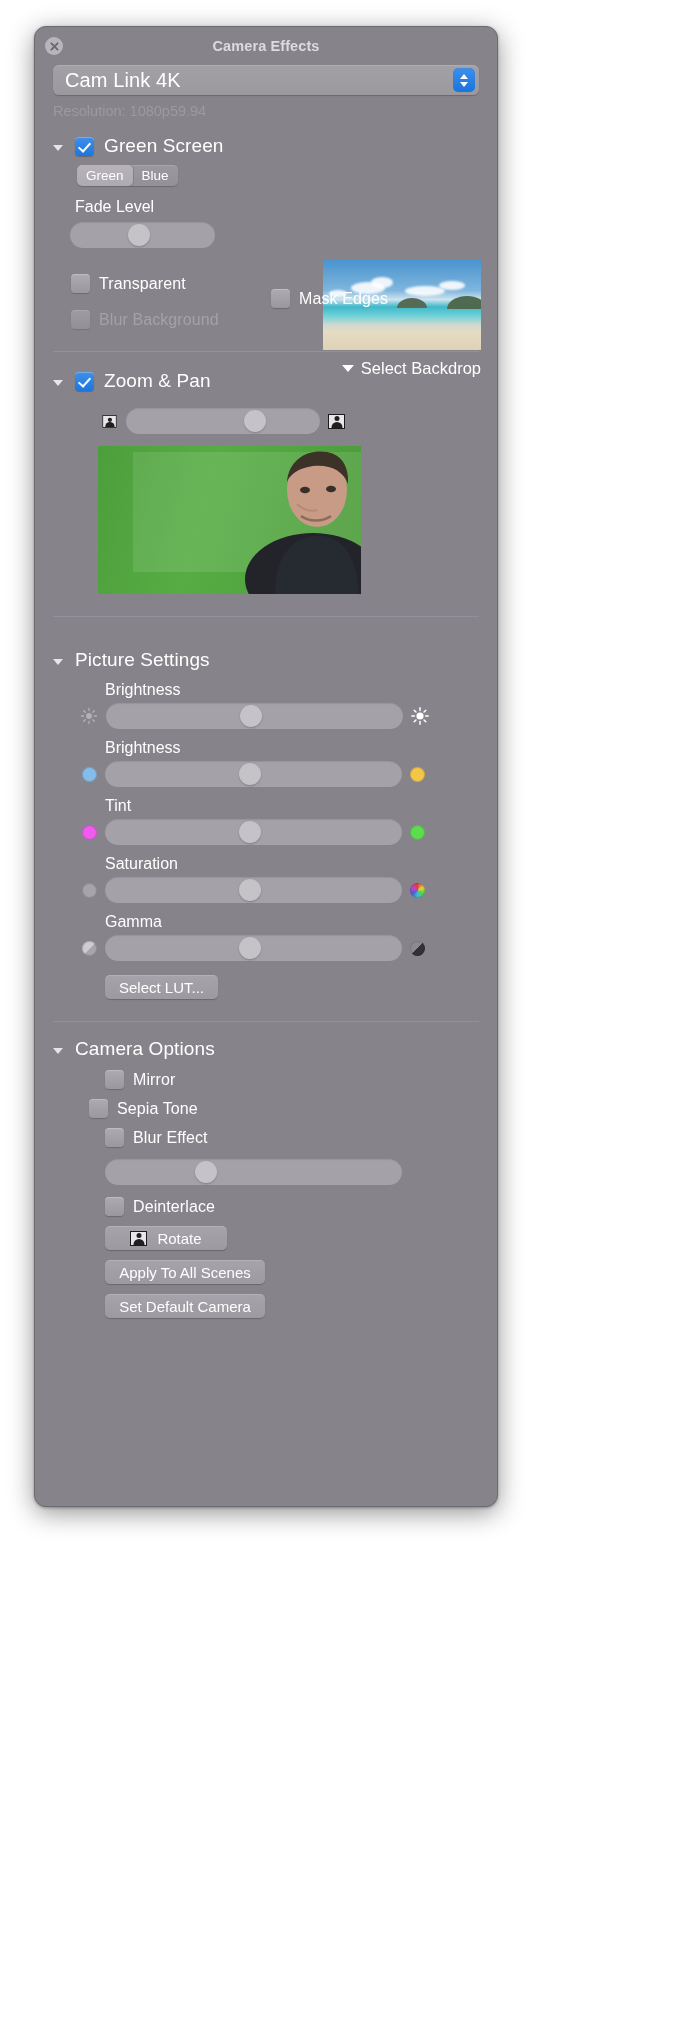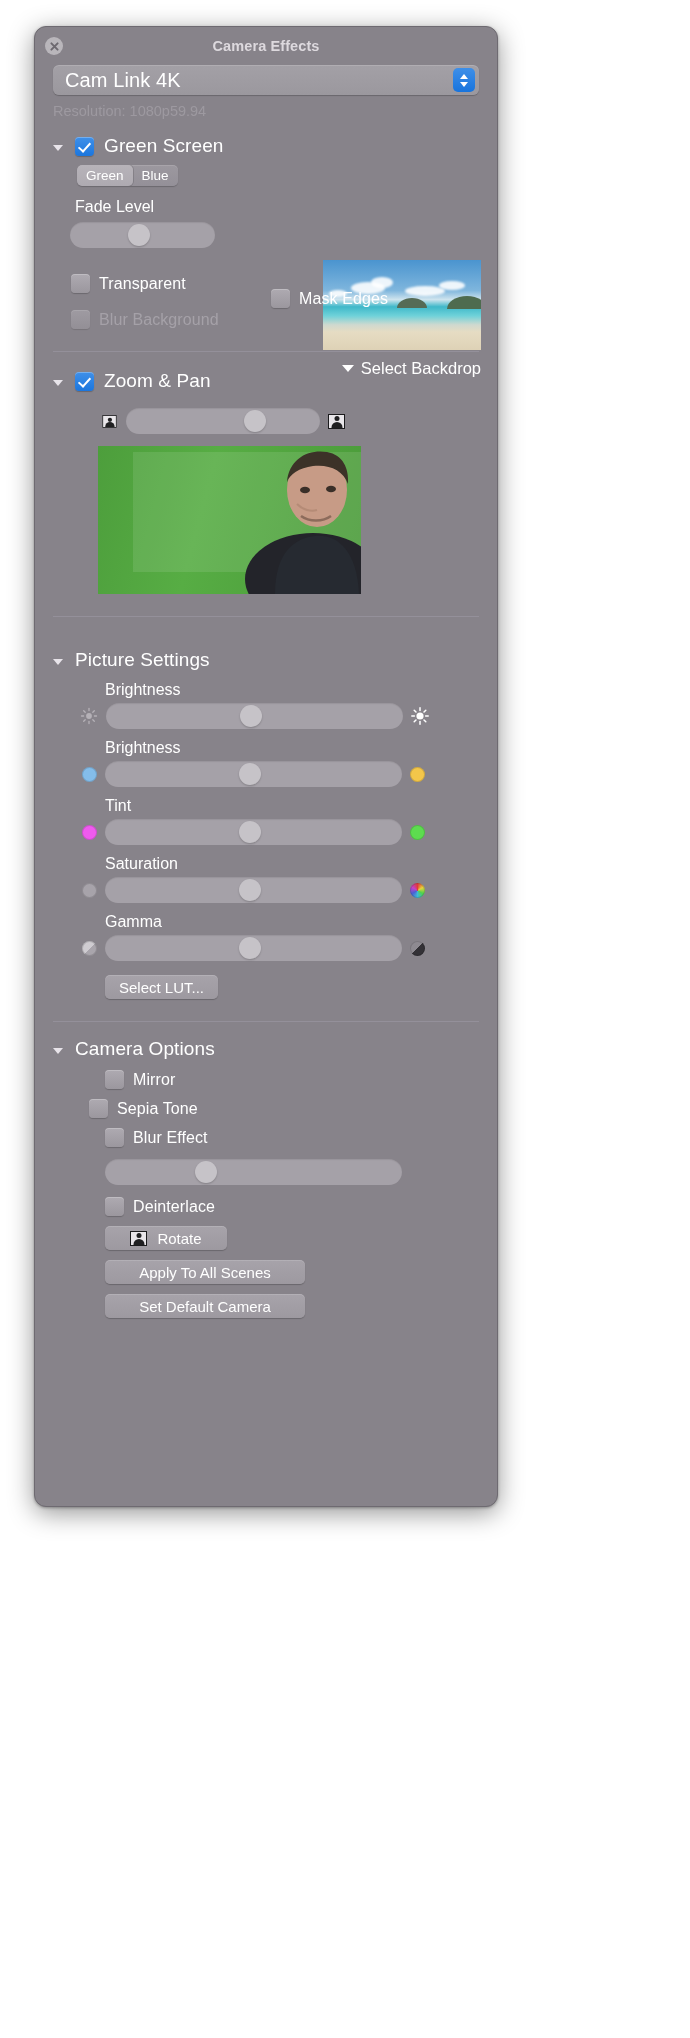--- a/index.html
+++ b/index.html
@@ -342,21 +342,21 @@
     height: 24px;
     border-radius: 5px;
     background: linear-gradient(180deg,#a7a3aa 0%,#9d99a0 100%);
     box-shadow: 0 1px 1px rgba(0,0,0,0.22), inset 0 1px 0 rgba(255,255,255,0.14);
     color: #ffffff;
     font-size: 15px;
     cursor: pointer;
     padding: 0 14px;
     box-sizing: border-box;
   }
-  .pbtn.wide { width: 200px; padding: 0; }
+  .pbtn.wide { width: 160px; padding: 0; }
   .pbtn.rotate { width: 122px; gap: 10px; padding: 0; }
 </style>
 </head>
 <body>
 
 <div id="root">
   <div class="window">
 
     <div class="titlebar">
       <div class="close-btn">

